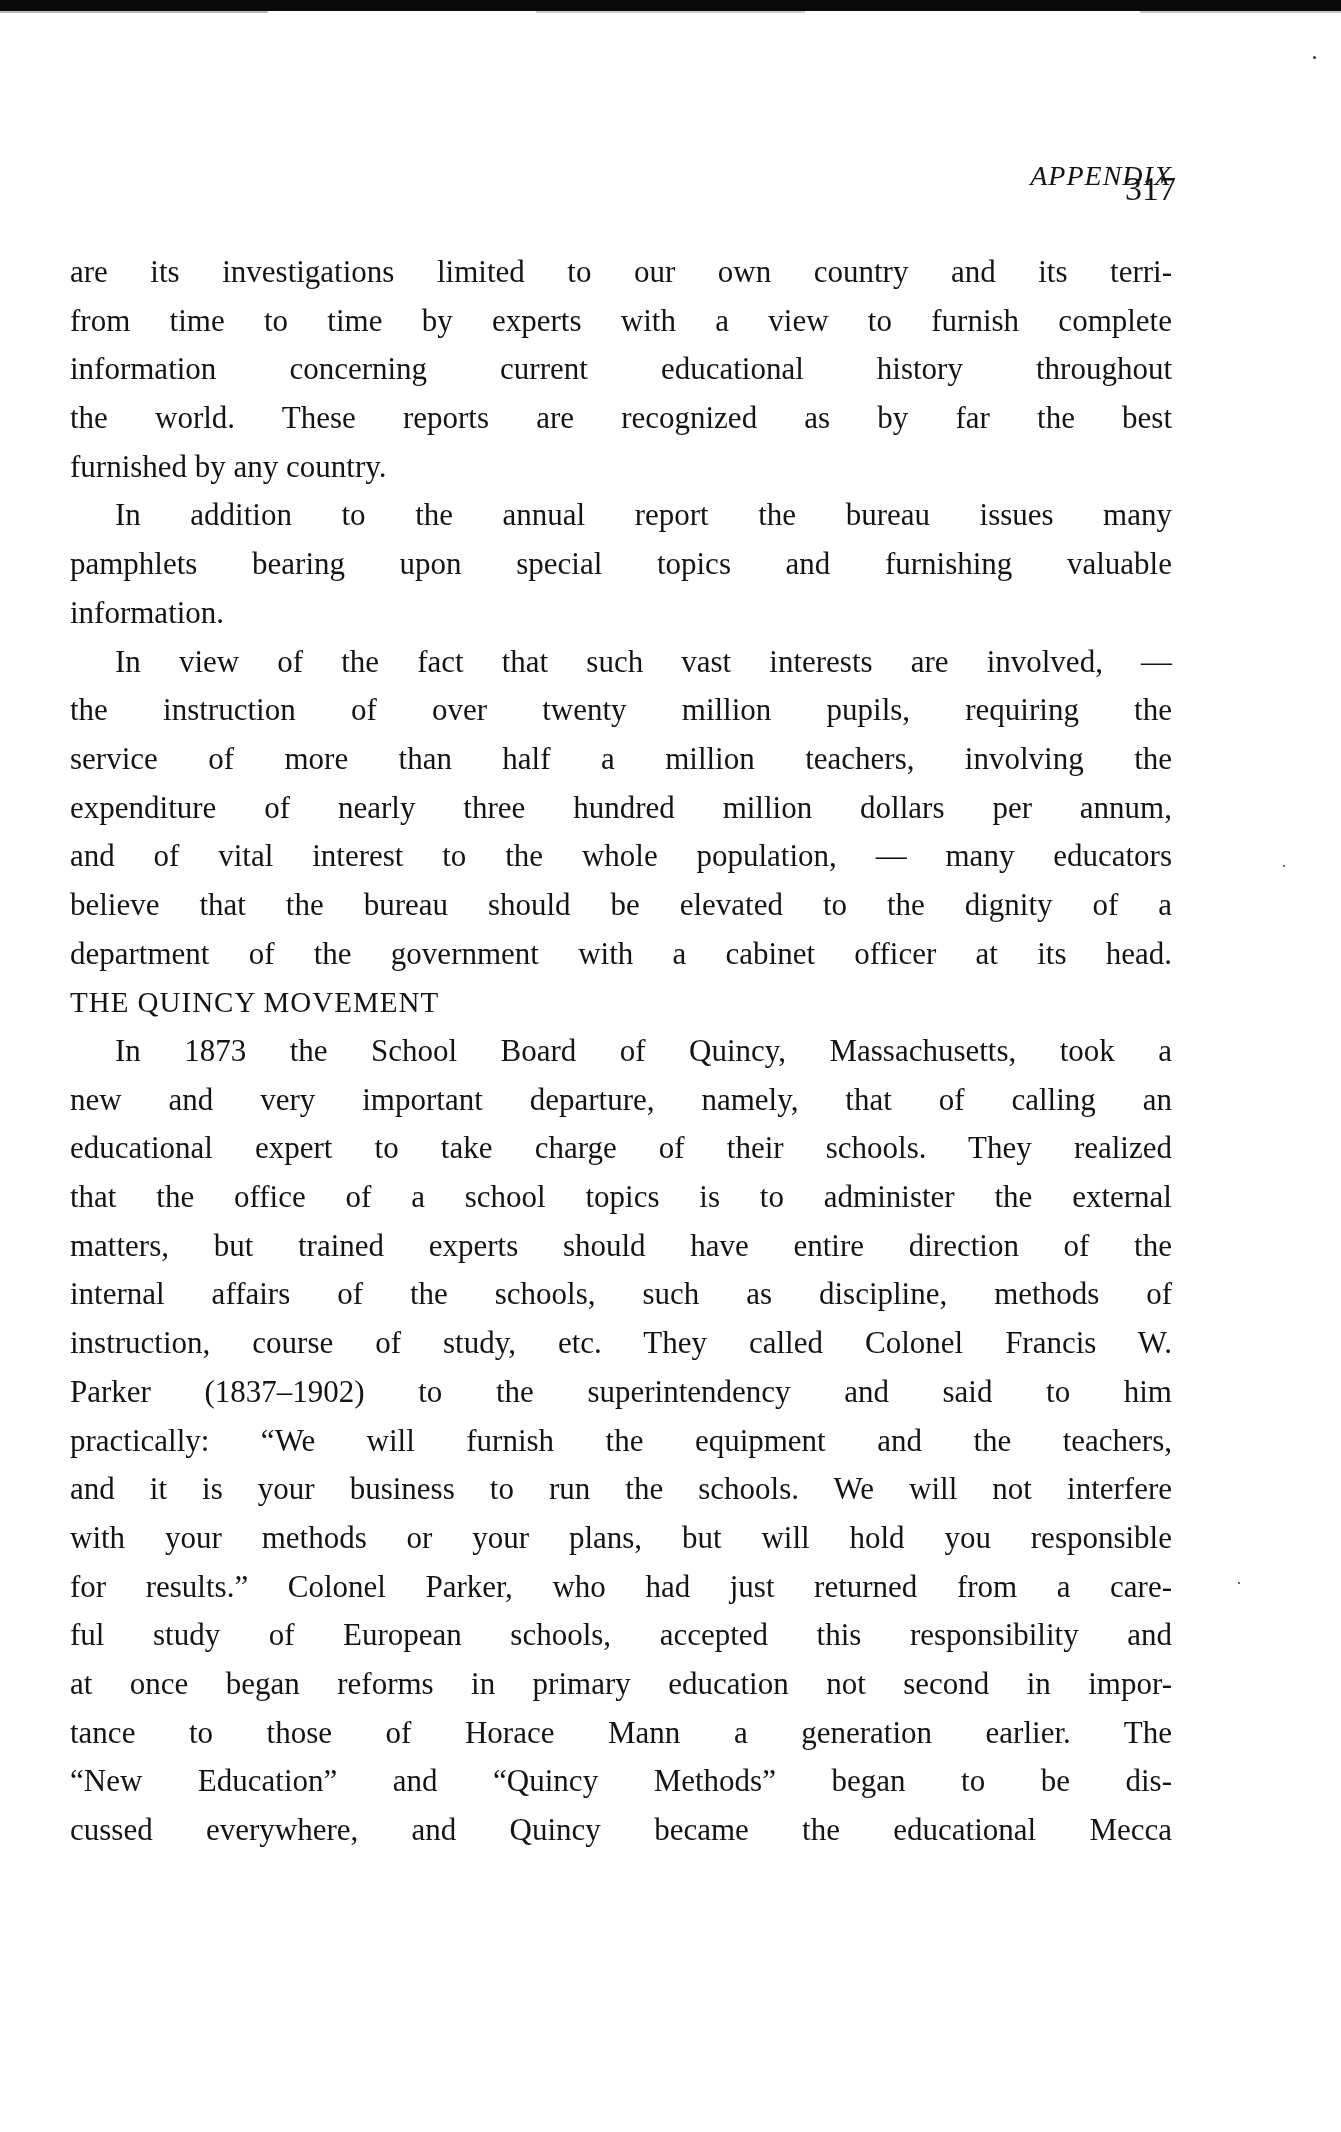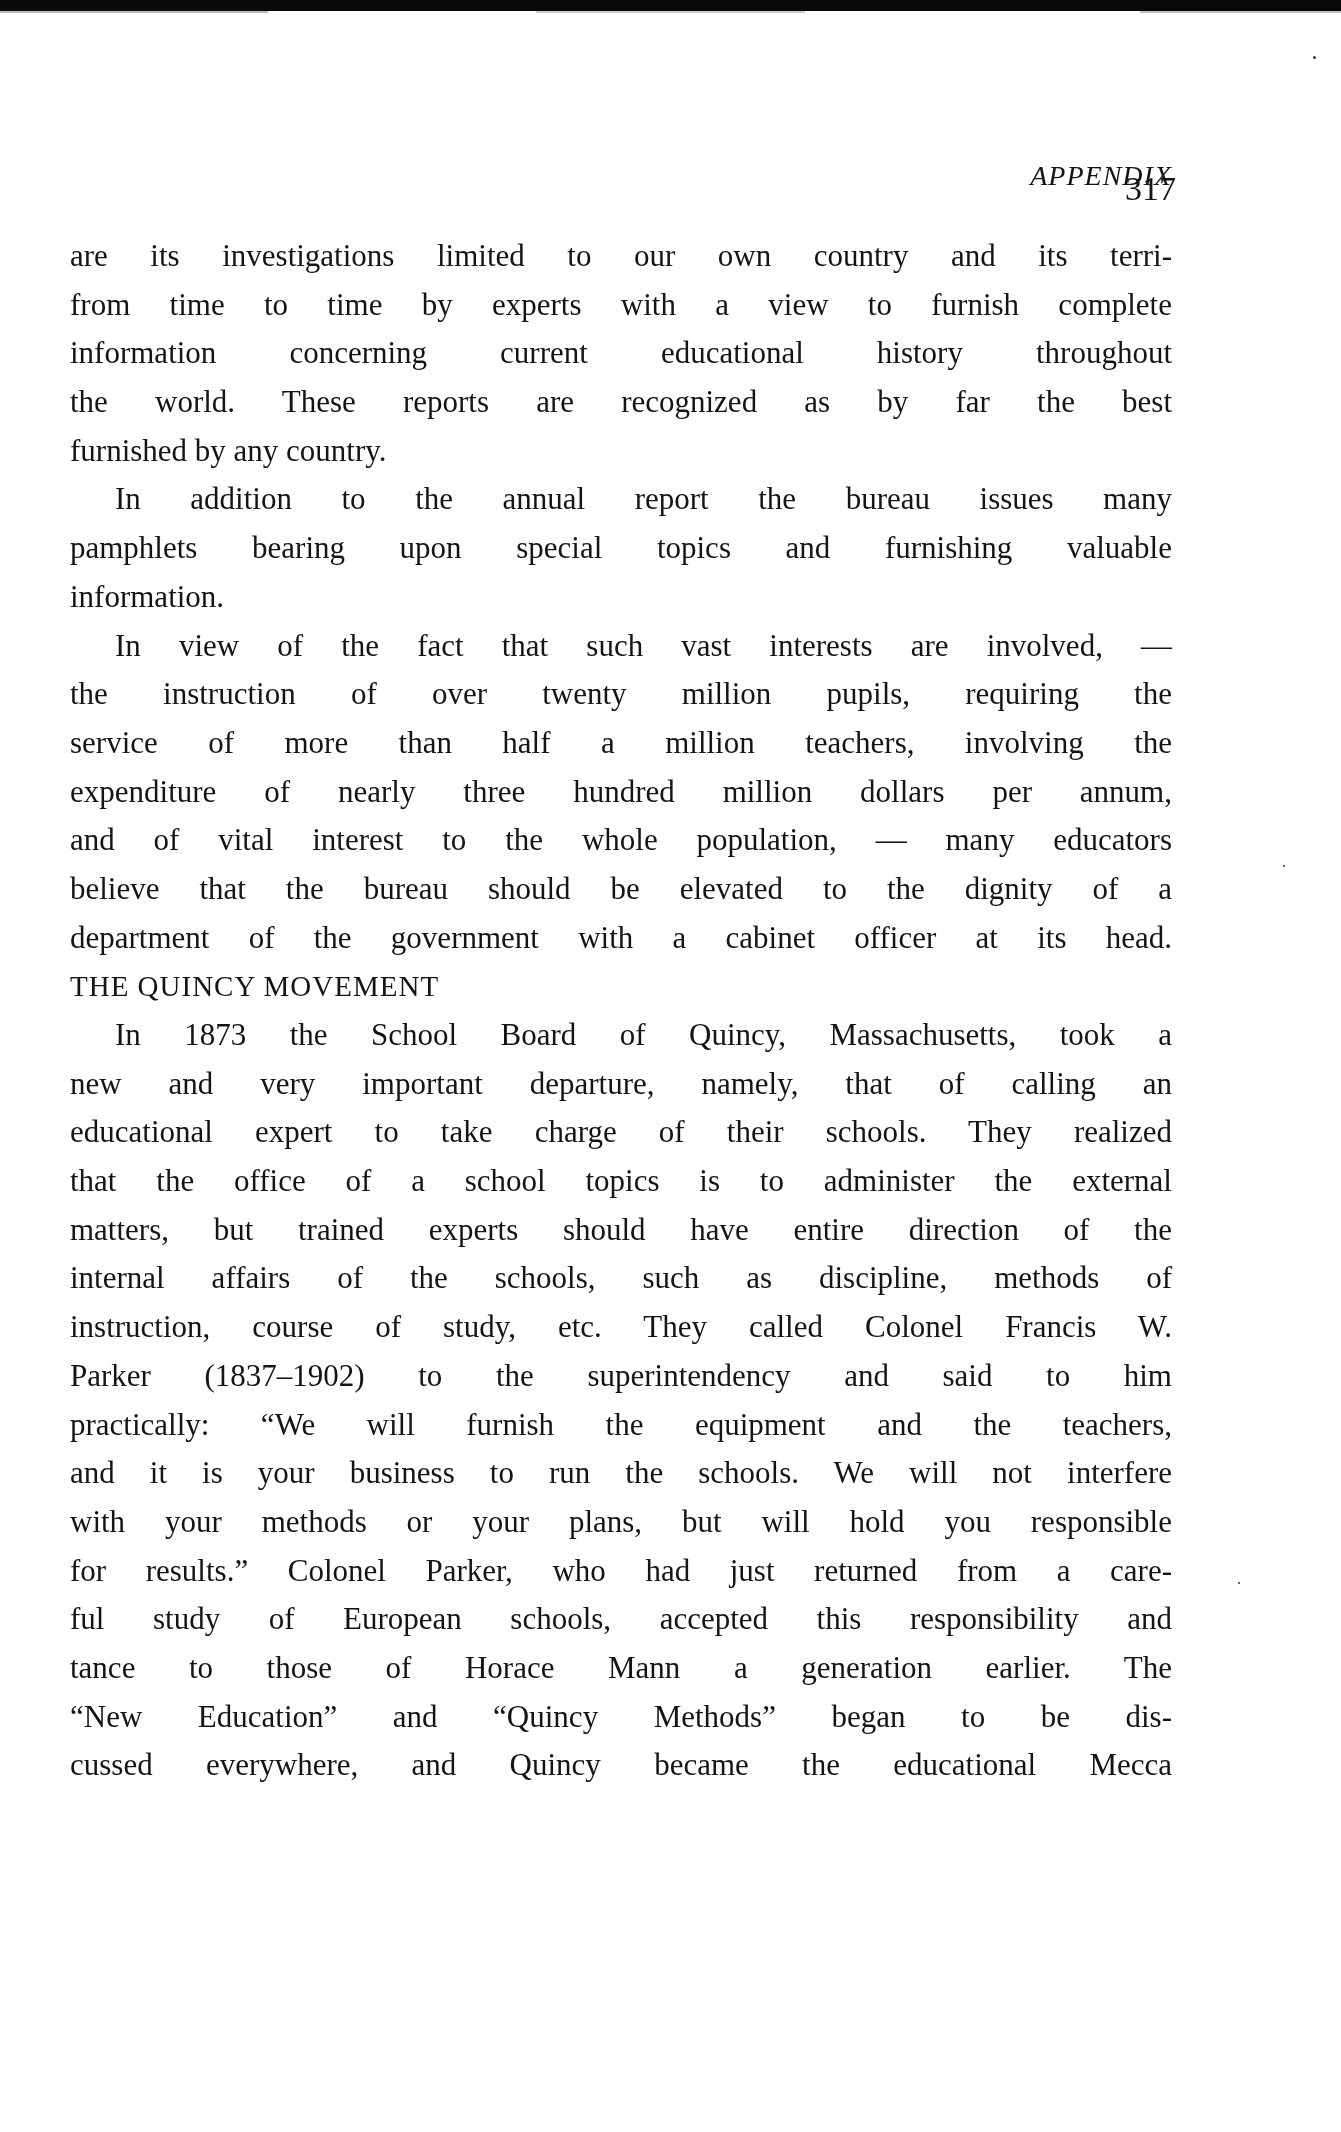--- a/index.html
+++ b/index.html
@@ -5,21 +5,21 @@
   html, body { margin: 0; padding: 0; background: #ffffff; }
   body { width: 1341px; height: 2132px; position: relative; overflow: hidden;
          font-family: "Liberation Serif", "DejaVu Serif", serif; color: #141414; }
   .topbar { position: absolute; left: 0; top: 0; width: 1341px; height: 11px; background: #0a0a0a; }
   .topbar-edge { position: absolute; left: 0; top: 11px; width: 1341px; height: 2px;
                  background: linear-gradient(90deg, #777 0 20%, transparent 20% 40%, #999 40% 60%, transparent 60% 85%, #888 85%); opacity: .5; }
   .running-head { position: absolute; top: 156px; left: 70px; width: 1102px; height: 40px; }
   .running-title { position: absolute; left: 0; width: 100%; text-align: right; font-style: italic;
                    font-size: 28px; letter-spacing: 1px; top: 4px; }
   .page-number { position: absolute; right: -4px; top: 0; font-size: 34px; margin-top: 14px; }
-  .body-text { position: absolute; left: 70px; top: 232px; width: 1102px; font-size: 31px; line-height: 48.7px; }
+  .body-text { position: absolute; left: 70px; top: 248px; width: 1102px; font-size: 31px; line-height: 48.7px; }
   .line { display: block; height: 48.7px; white-space: nowrap; text-align: justify; text-align-last: justify; }
   .line.last { text-align-last: left; }
   .line.indent { padding-left: 45px; }
   .heading { display: block; height: 48.7px; margin-top: 0; font-size: 29px; letter-spacing: 1px; }
   .speck { position: absolute; background: #333; width: 3px; height: 3px; border-radius: 50%; }
 </style>
 </head>
 <body>
 
 <div class="topbar"></div>
@@ -60,20 +60,21 @@
     <span class="line">that the office of a school topics is to administer the external</span>
     <span class="line">matters, but trained experts should have entire direction of the</span>
     <span class="line">internal affairs of the schools, such as discipline, methods of</span>
     <span class="line">instruction, course of study, etc.  They called Colonel Francis W.</span>
     <span class="line">Parker (1837–1902) to the superintendency and said to him</span>
     <span class="line">practically: “We will furnish the equipment and the teachers,</span>
     <span class="line">and it is your business to run the schools.  We will not interfere</span>
     <span class="line">with your methods or your plans, but will hold you responsible</span>
     <span class="line">for results.”  Colonel Parker, who had just returned from a care-</span>
     <span class="line">ful study of European schools, accepted this responsibility and</span>
+    <span class="line">at once began reforms in primary education not second in impor-</span>
     <span class="line">tance to those of Horace Mann a generation earlier.  The</span>
     <span class="line">“New Education” and “Quincy Methods” began to be dis-</span>
     <span class="line">cussed everywhere, and Quincy became the educational Mecca</span>
   </div>
 </div>
 
 <span class="speck" style="left:1313px; top:56px;"></span>
 <span class="speck" style="left:1283px; top:865px; width:2px; height:2px;"></span>
 <span class="speck" style="left:1238px; top:1582px; width:2px; height:2px;"></span>
 

